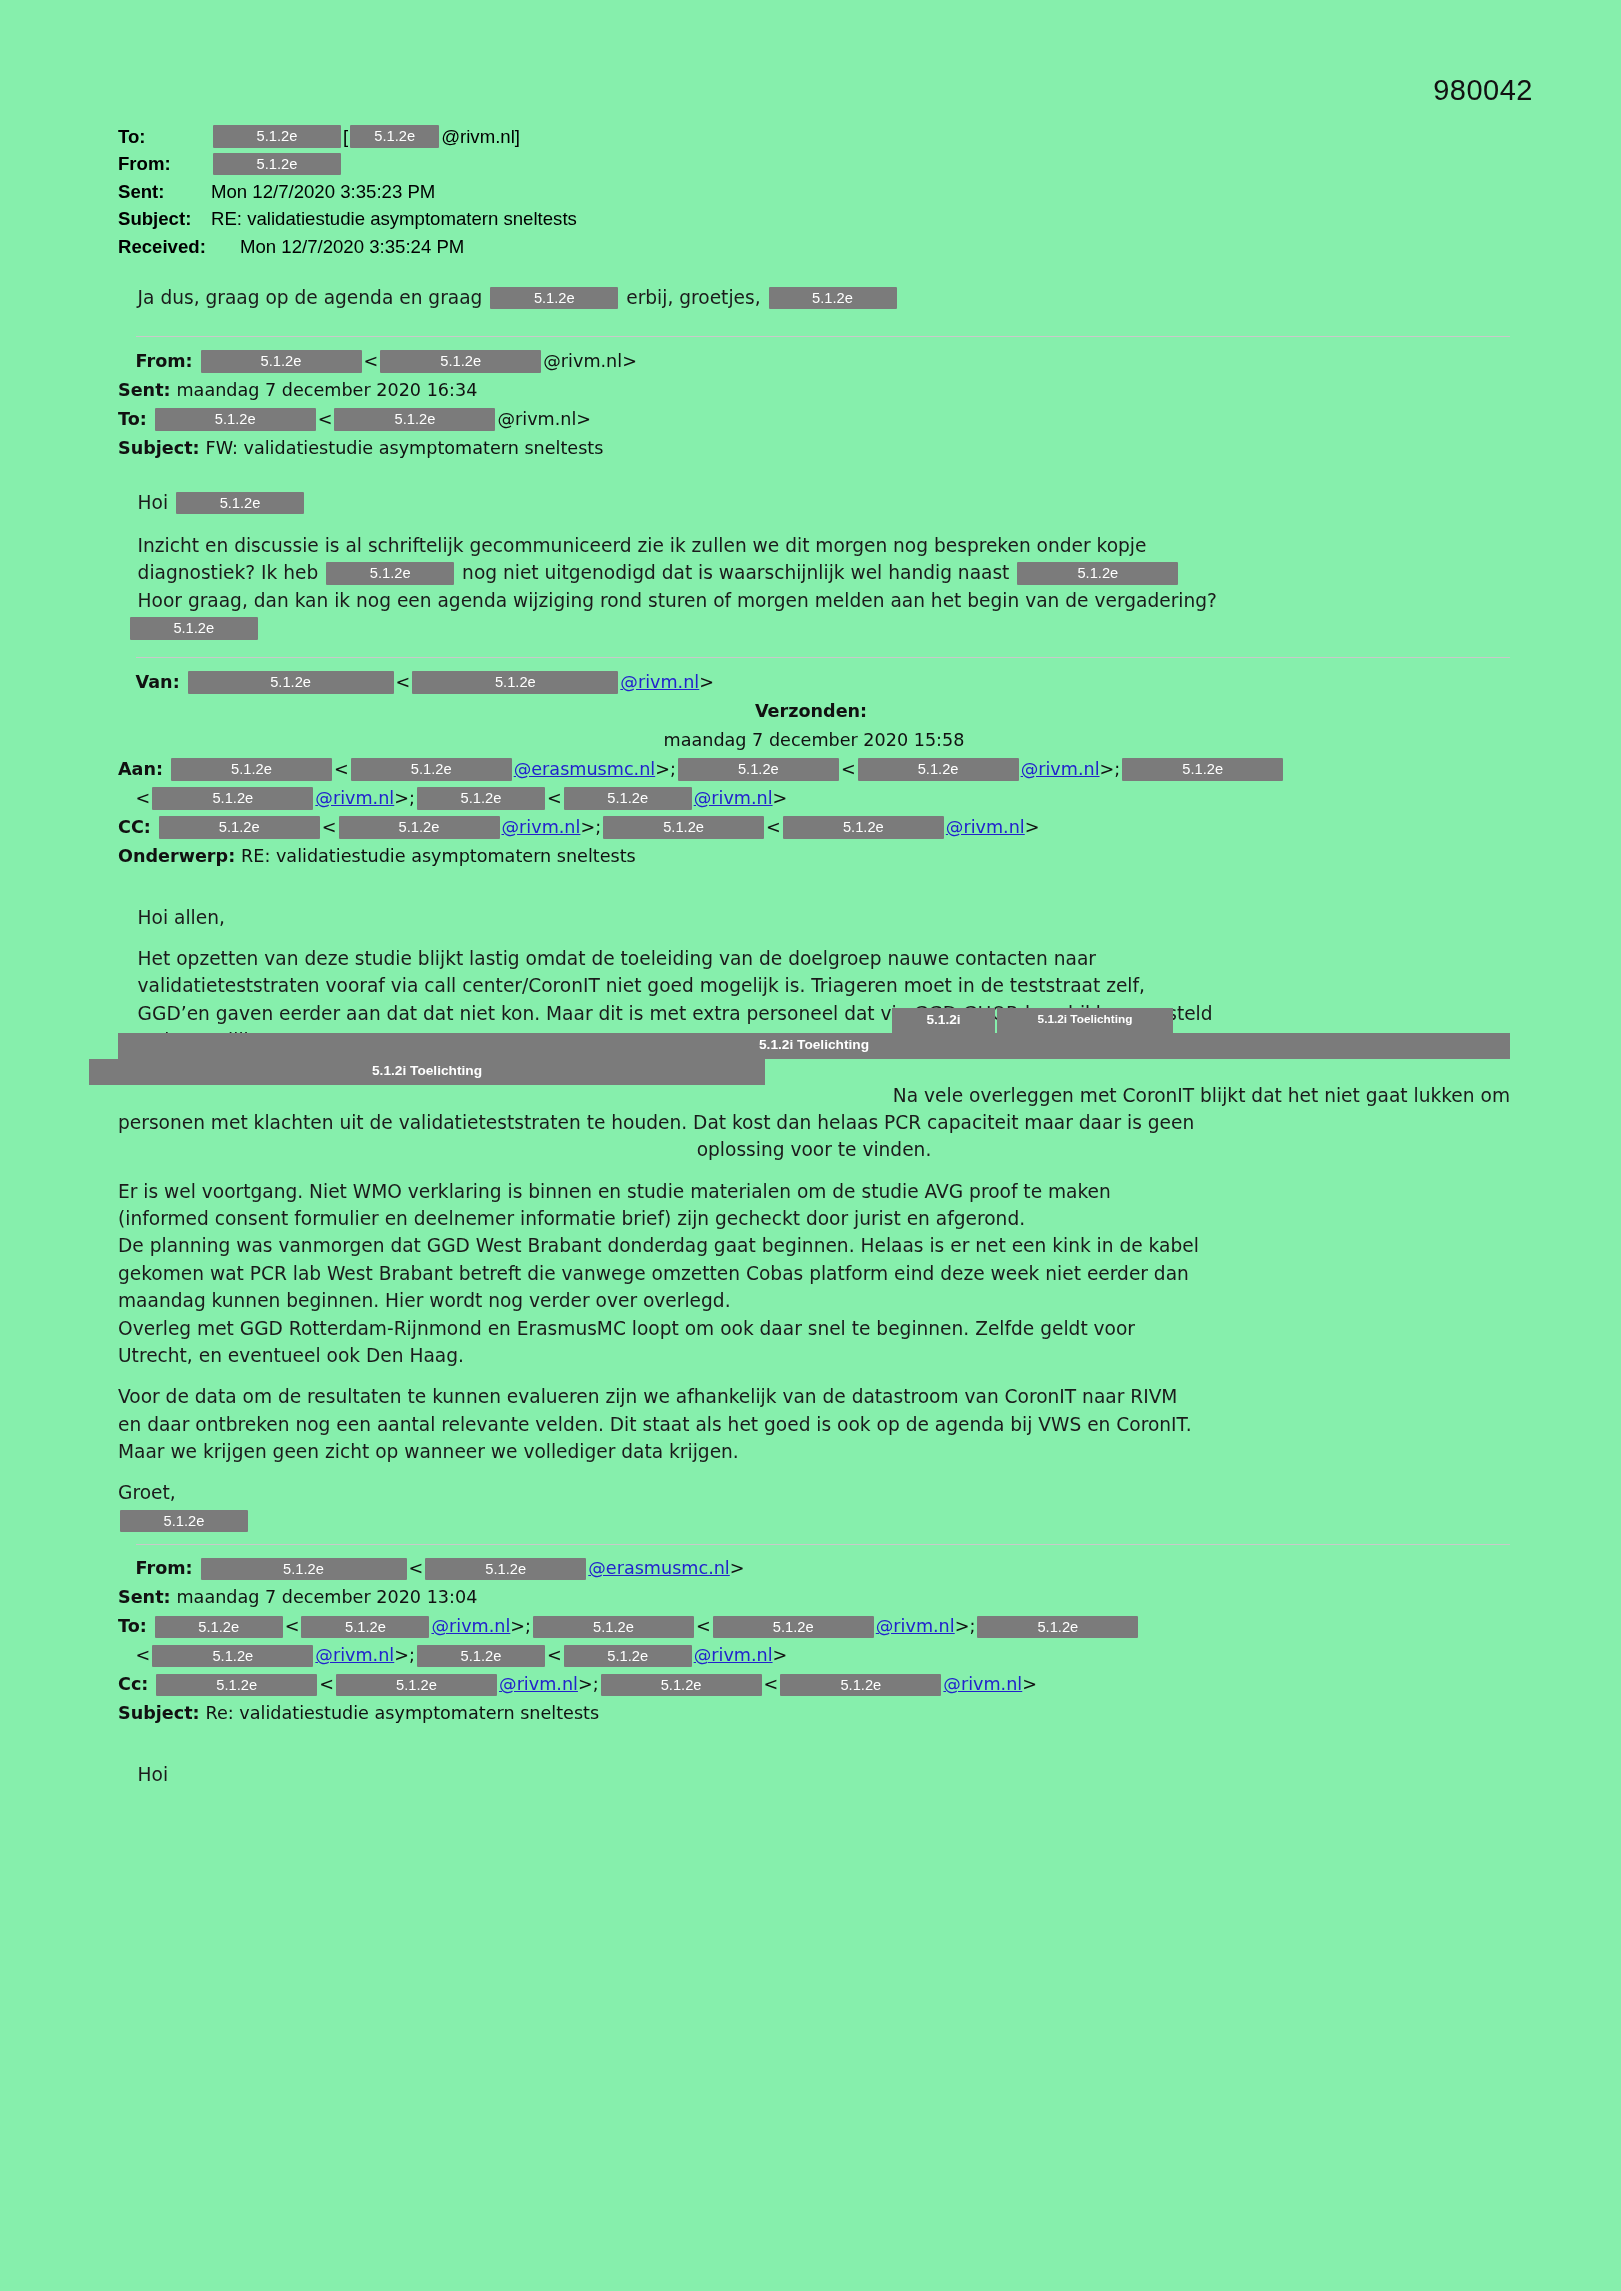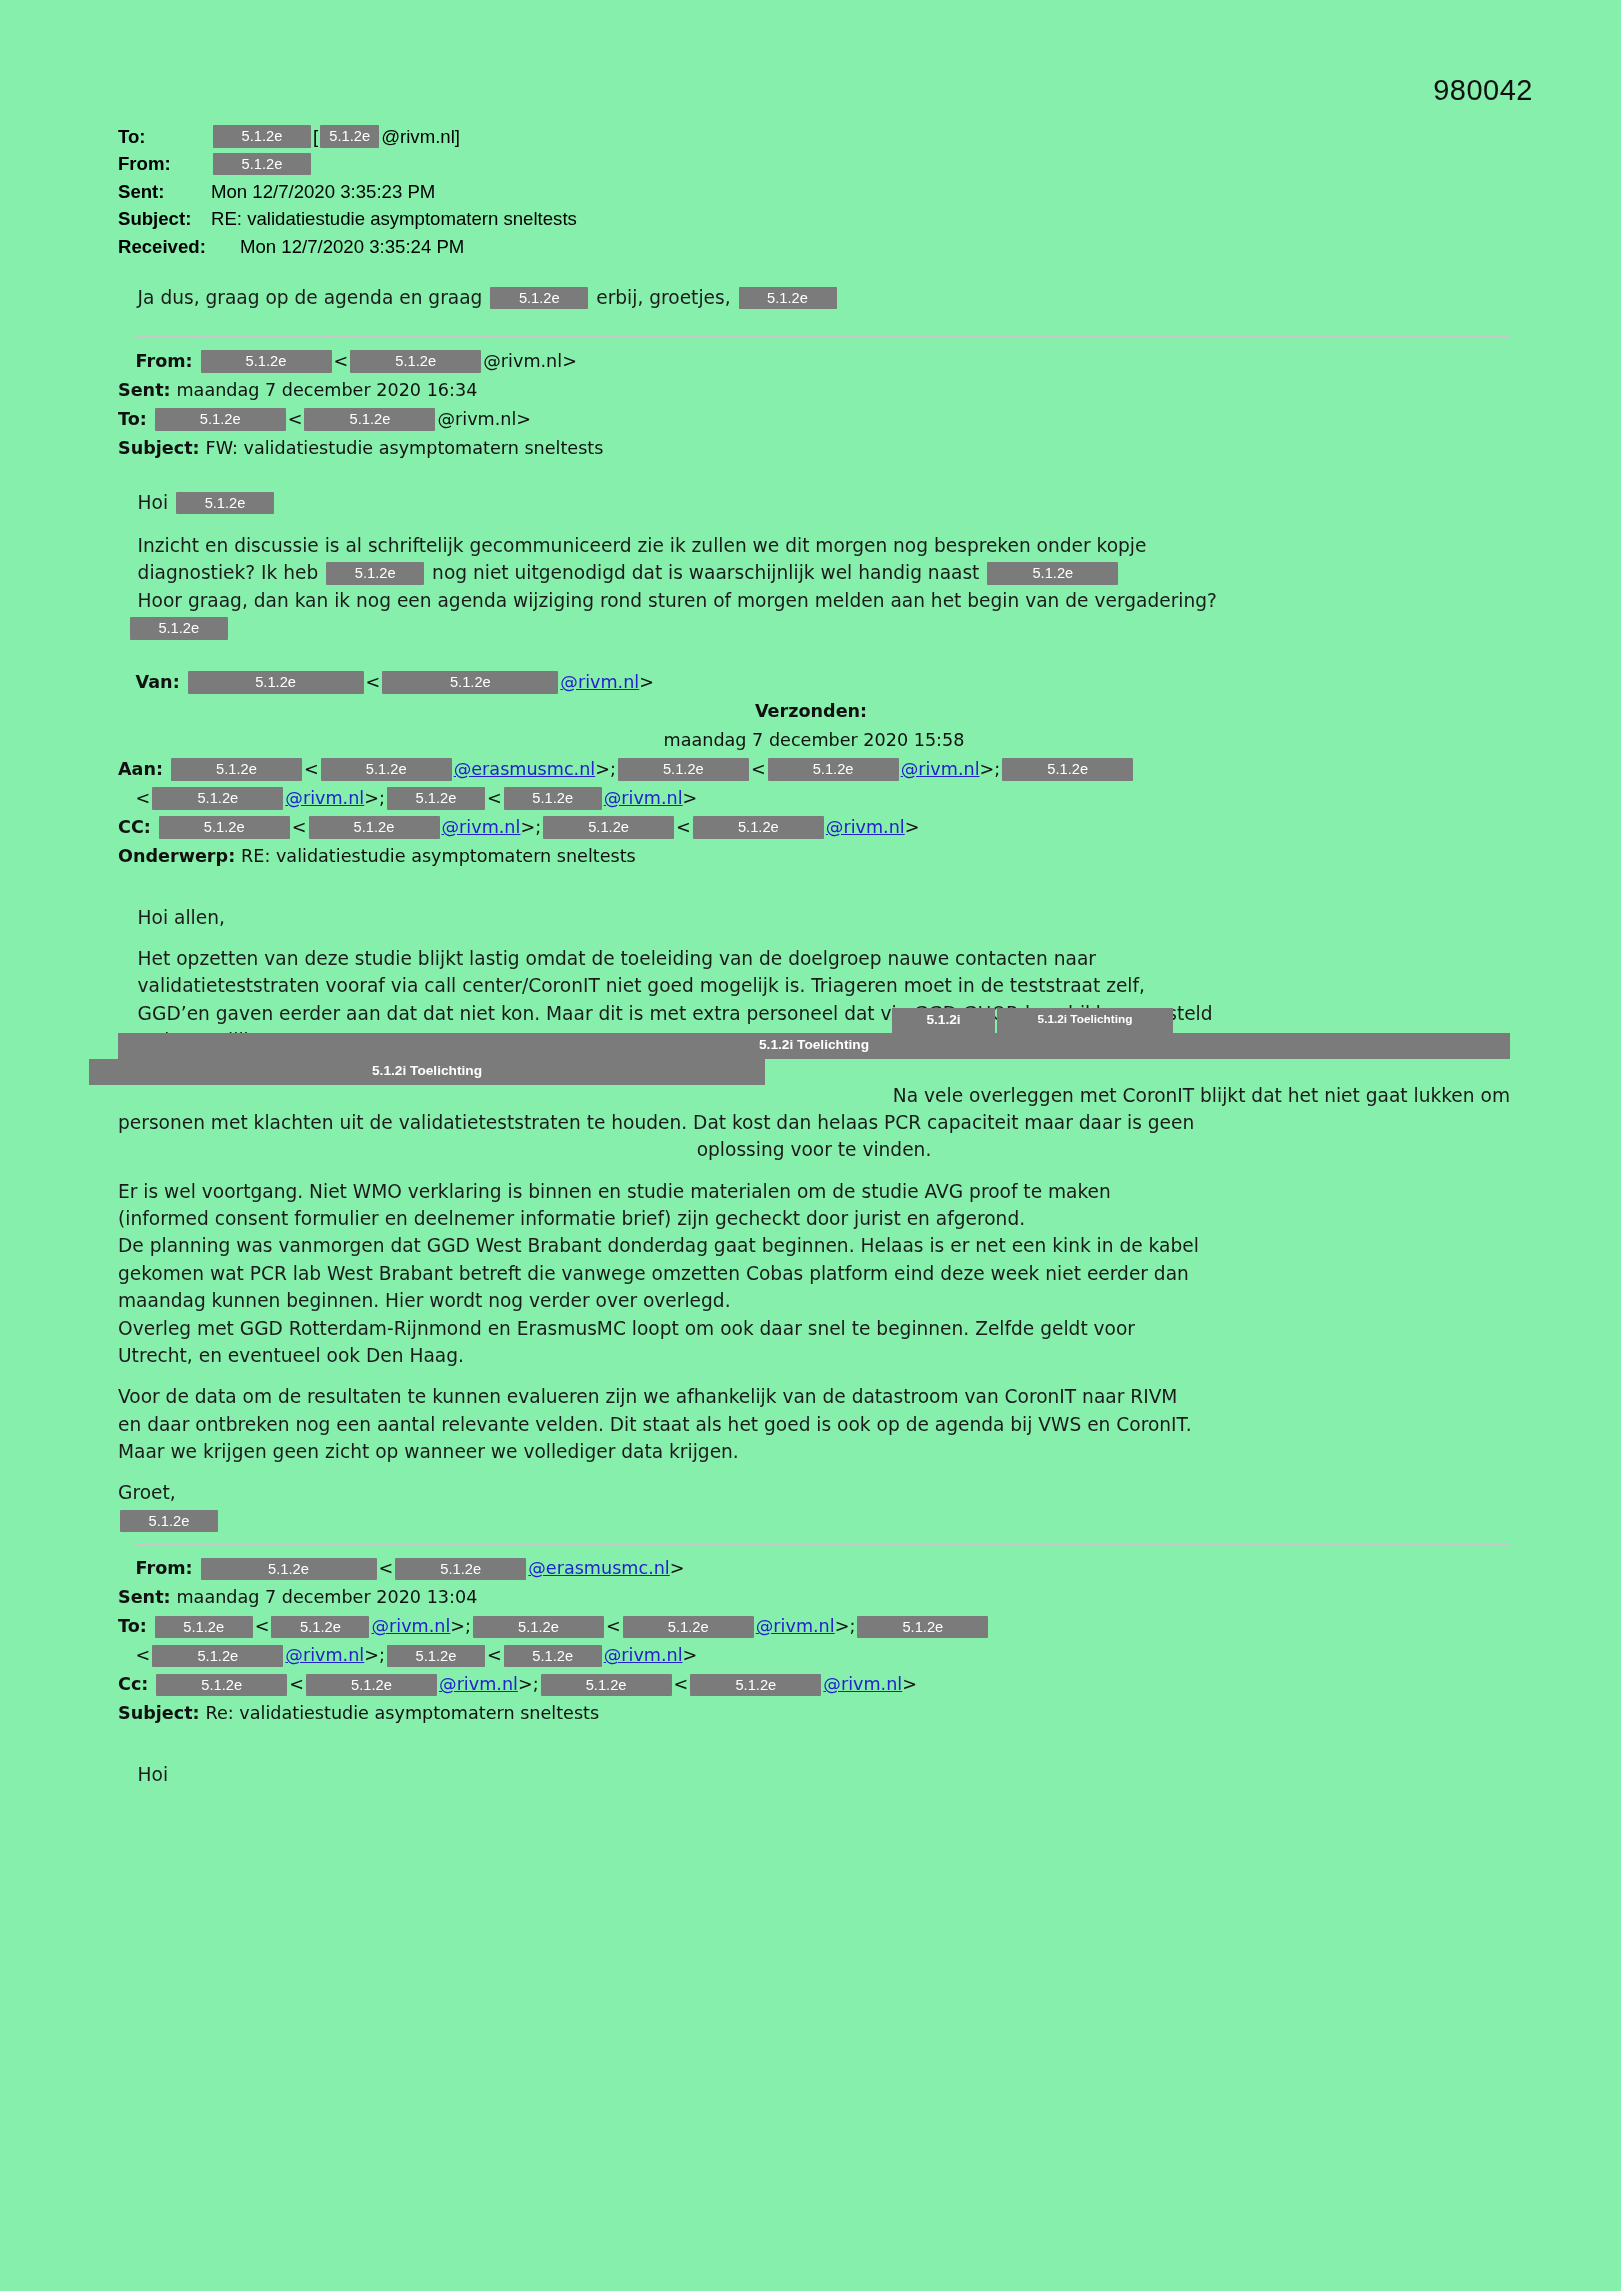--- a/index.html
+++ b/index.html
@@ -37,21 +37,21 @@
   .rd {
     display: inline-block;
     background: #7b7b7b;
     color: #ffffff;
     font-family: "Liberation Sans", sans-serif;
     font-size: 14.7px;
     text-align: center;
     vertical-align: middle;
     line-height: 22.5px;
     height: 22.5px;
-    padding: 0 2px;
+    padding: 0 17px;
     margin: 0 2px;
     border-radius: 1px;
     min-width: 69px;
   }
   .rd.w-sm { min-width: 55px; }
   .rd.w-md { min-width: 94px; }
   .rd.w-lg { min-width: 127px; }
   .rd.w-xl { min-width: 172px; }
 
   

